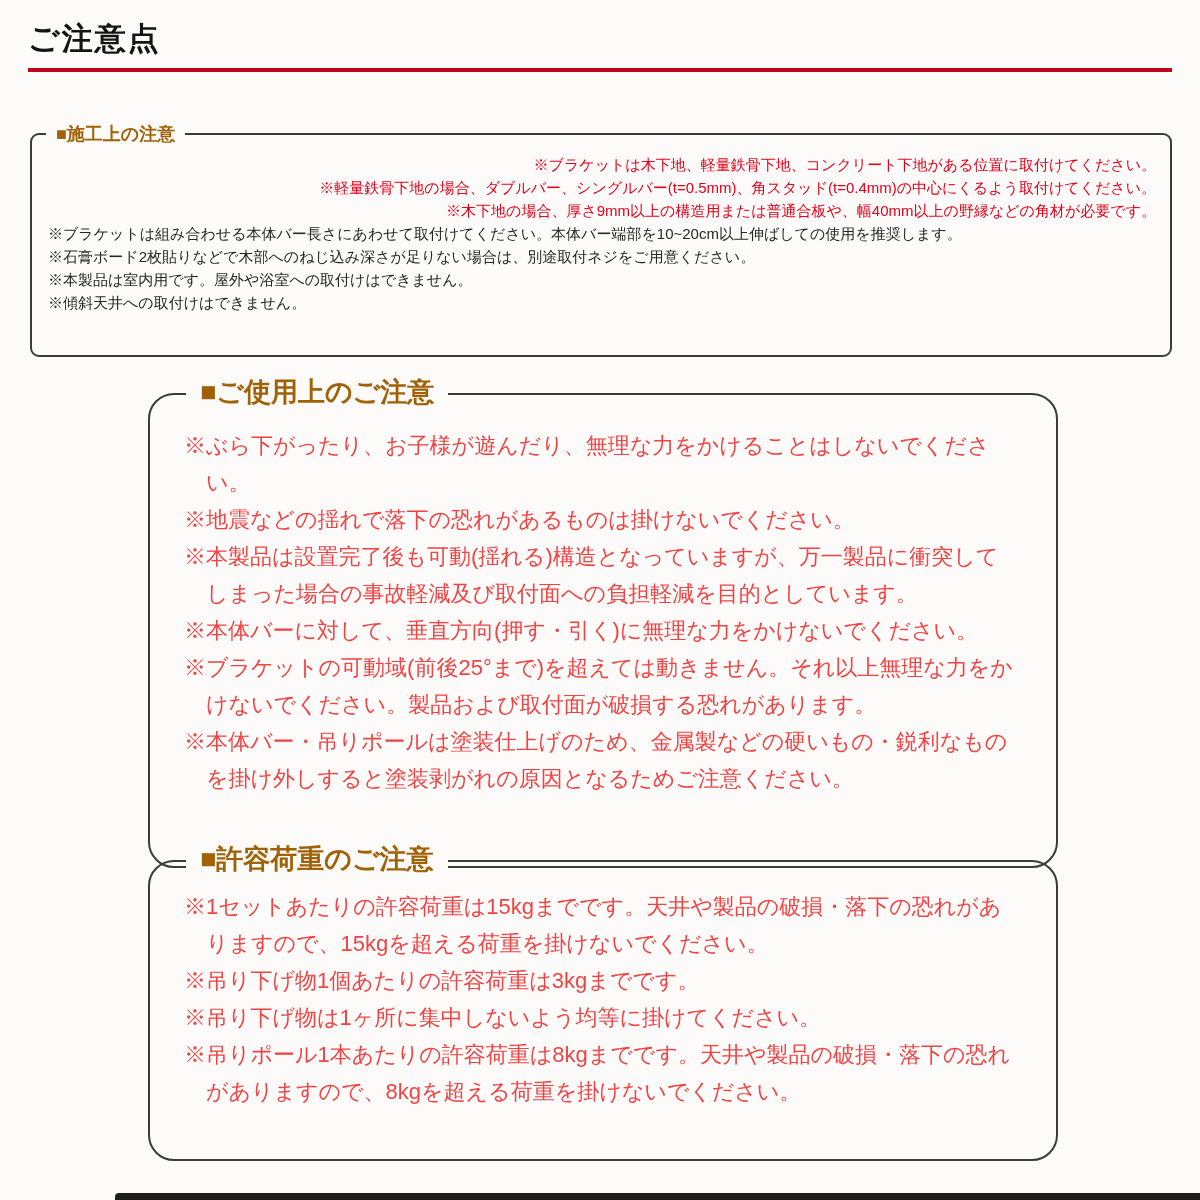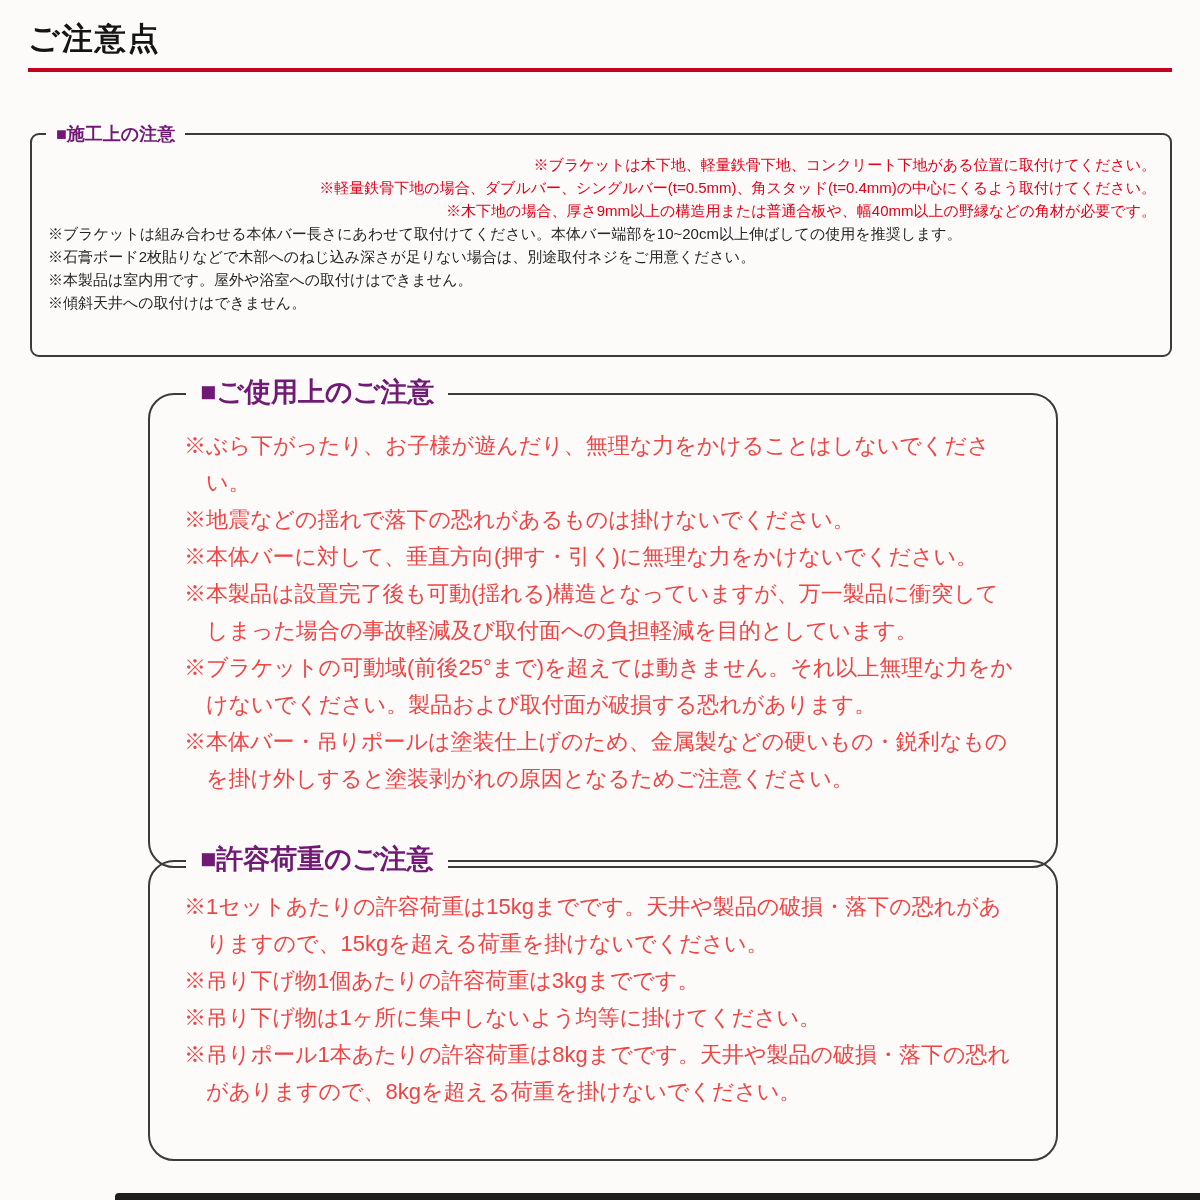--- a/index.html
+++ b/index.html
@@ -23,21 +23,21 @@
     font-size:31px;font-weight:bold;color:#141414;letter-spacing:2px;
   }
   .title-rule{
     position:absolute;left:28px;right:28px;top:68px;height:4px;
     background:var(--rule-red);
   }
   .box{
     position:absolute;border:2px solid var(--box-border);background:transparent;
   }
   .box-label{
-    position:absolute;background:var(--page-bg);font-weight:bold;color:#701a75;
+    position:absolute;background:var(--page-bg);font-weight:bold;color:#a16207;
     white-space:nowrap;line-height:1;
   }
   
   .box-installation{
     left:30px;right:28px;top:133px;height:224px;border-radius:9px;
   }
   .box-installation .box-label{
     top:-10px;left:14px;padding:0 10px;font-size:18px;
   }
   .box-installation .box-body{
@@ -98,22 +98,22 @@
       <p class="note">※傾斜天井への取付けはできません。</p>
     </div>
 </section>
 
 <section class="box box-usage">
   <span class="box-label">■ご使用上のご注意</span>
   <div class="box-body">
 
   <p class="big-note">※ぶら下がったり、お子様が遊んだり、無理な力をかけることはしないでください。</p>
       <p class="big-note">※地震などの揺れで落下の恐れがあるものは掛けないでください。</p>
+      <p class="big-note">※本製品は設置完了後も可動(揺れる)構造となっていますが、万一製品に衝突してしまった場合の事故軽減及び取付面への負担軽減を目的としています。</p>
       <p class="big-note">※本体バーに対して、垂直方向(押す・引く)に無理な力をかけないでください。</p>
-      <p class="big-note">※本製品は設置完了後も可動(揺れる)構造となっていますが、万一製品に衝突してしまった場合の事故軽減及び取付面への負担軽減を目的としています。</p>
       <p class="big-note">※ブラケットの可動域(前後25°まで)を超えては動きません。それ以上無理な力をかけないでください。製品および取付面が破損する恐れがあります。</p>
       <p class="big-note">※本体バー・吊りポールは塗装仕上げのため、金属製などの硬いもの・鋭利なものを掛け外しすると塗装剥がれの原因となるためご注意ください。</p>
     </div>
 </section>
 
 <section class="box box-load">
   <span class="box-label">■許容荷重のご注意</span>
   <div class="box-body">
 
   <p class="big-note">※1セットあたりの許容荷重は15kgまでです。天井や製品の破損・落下の恐れがありますので、15kgを超える荷重を掛けないでください。</p>

